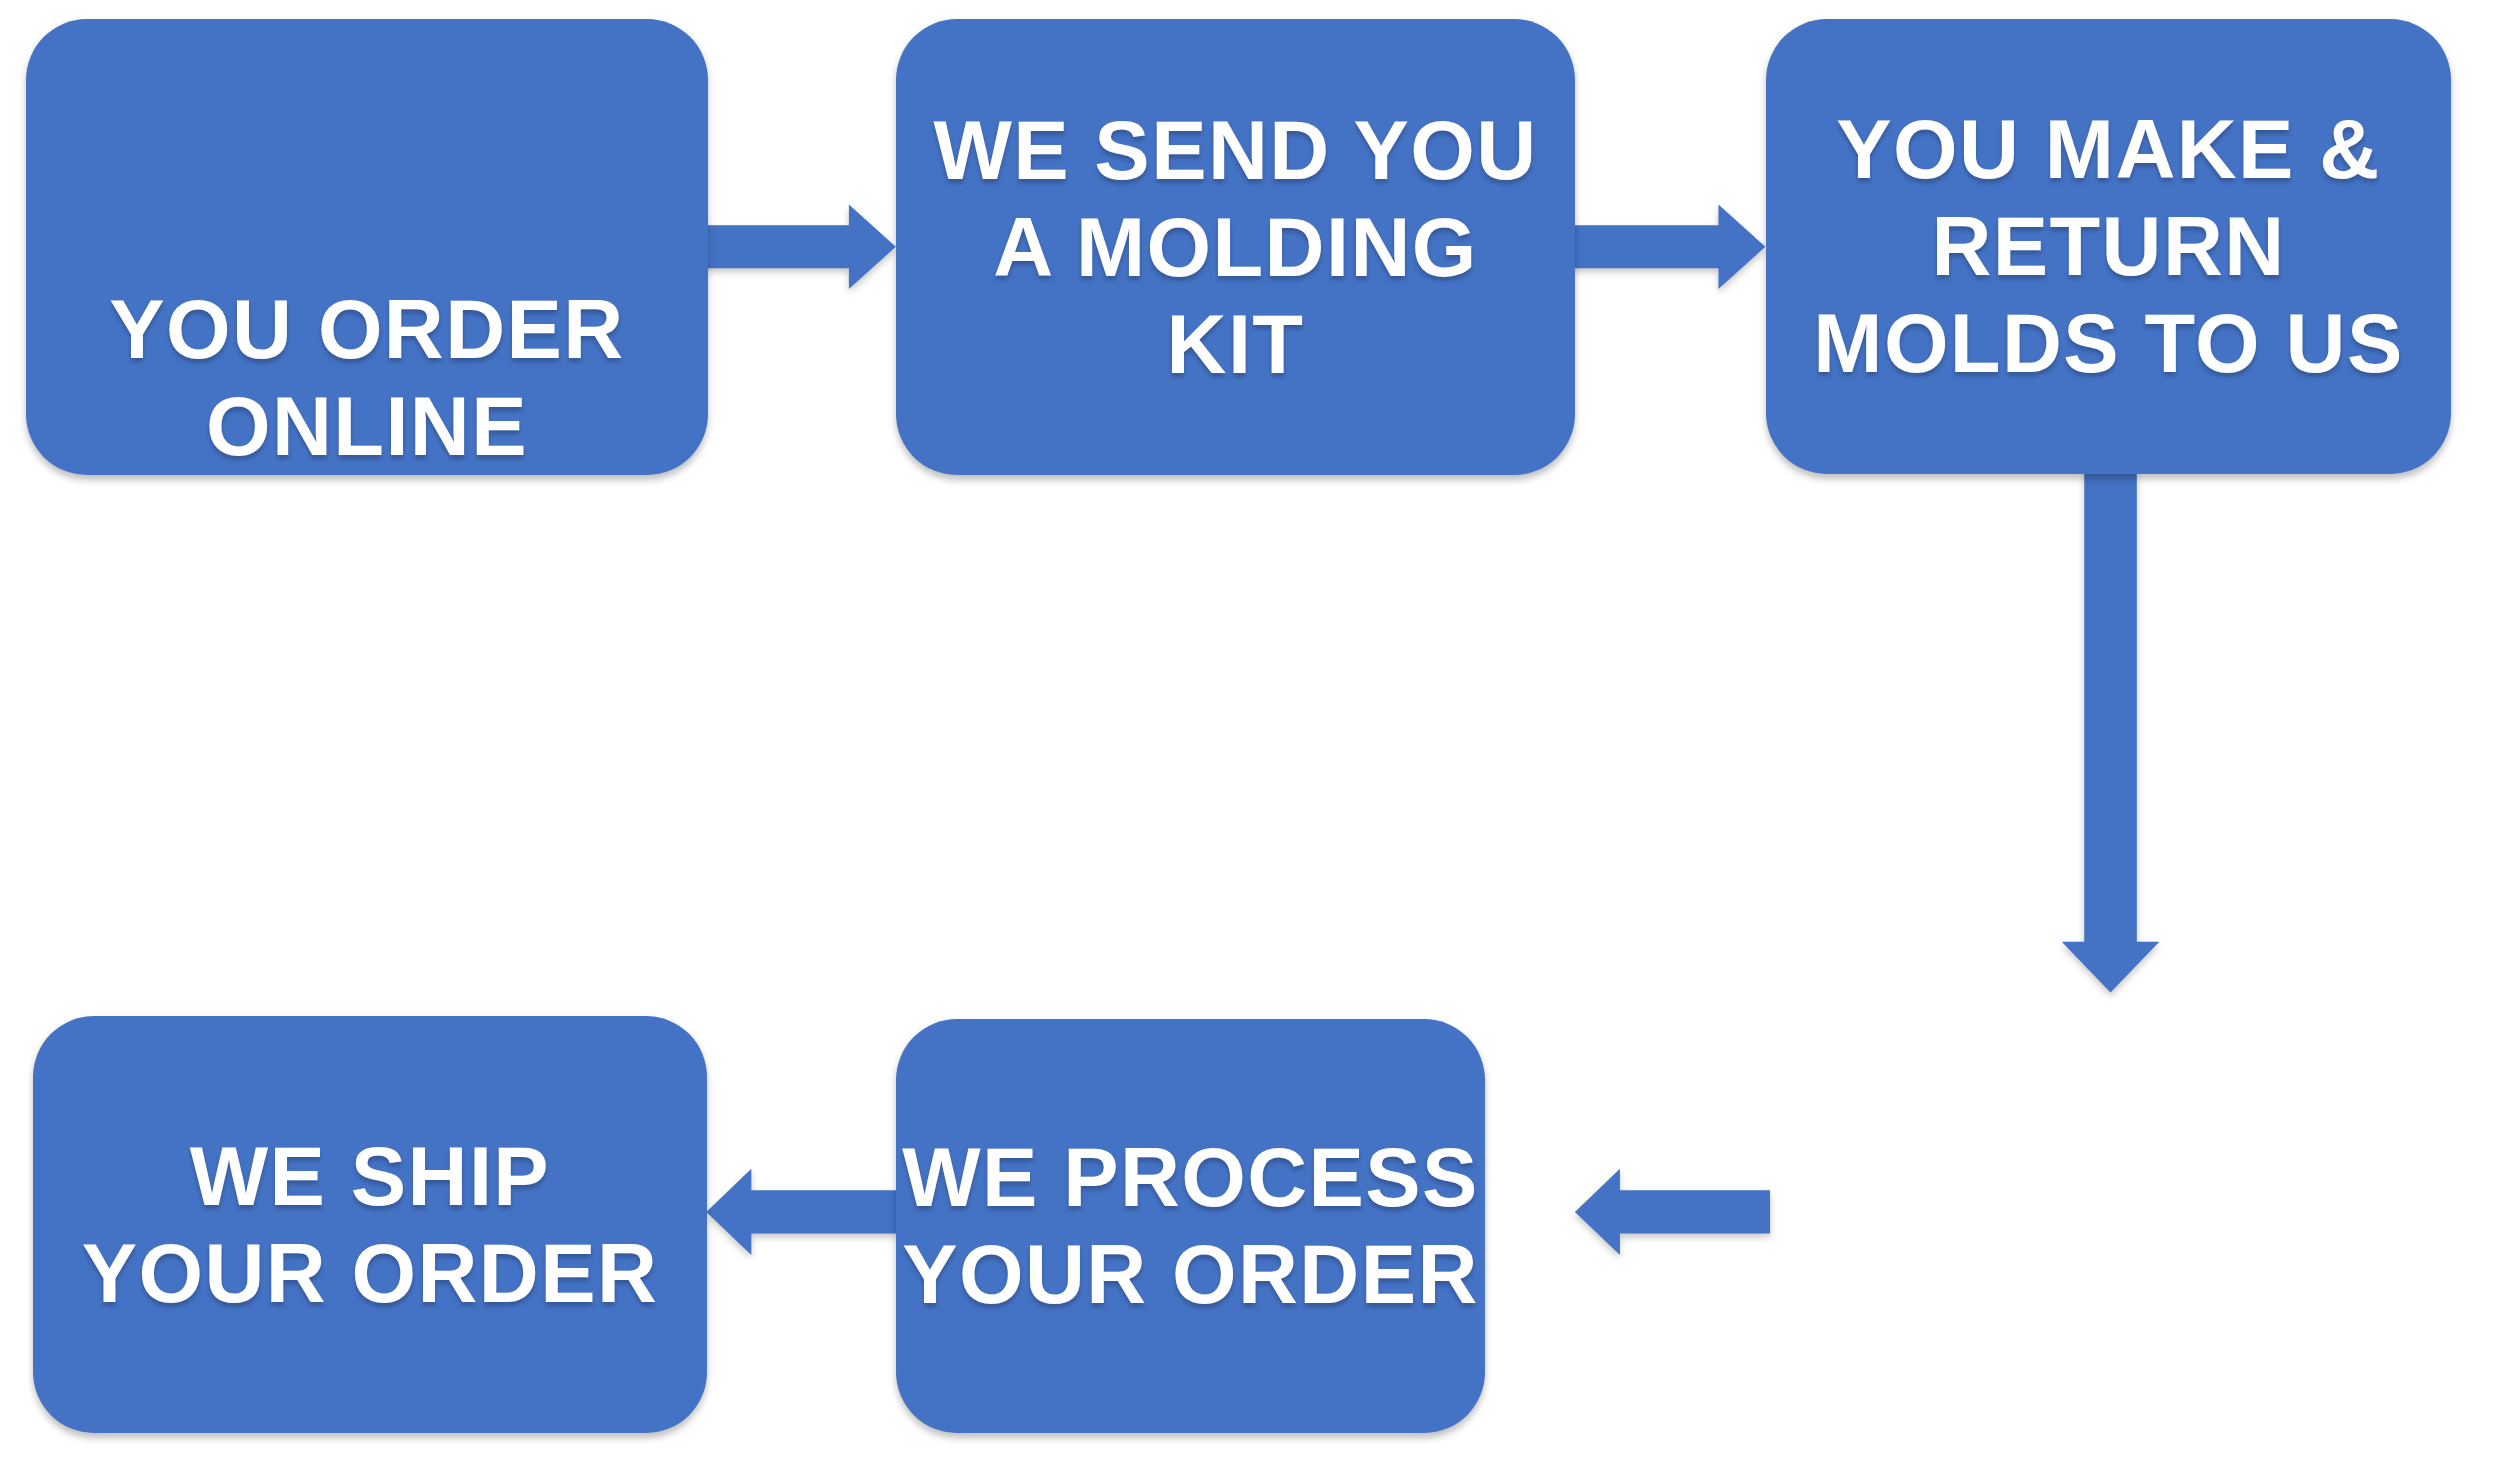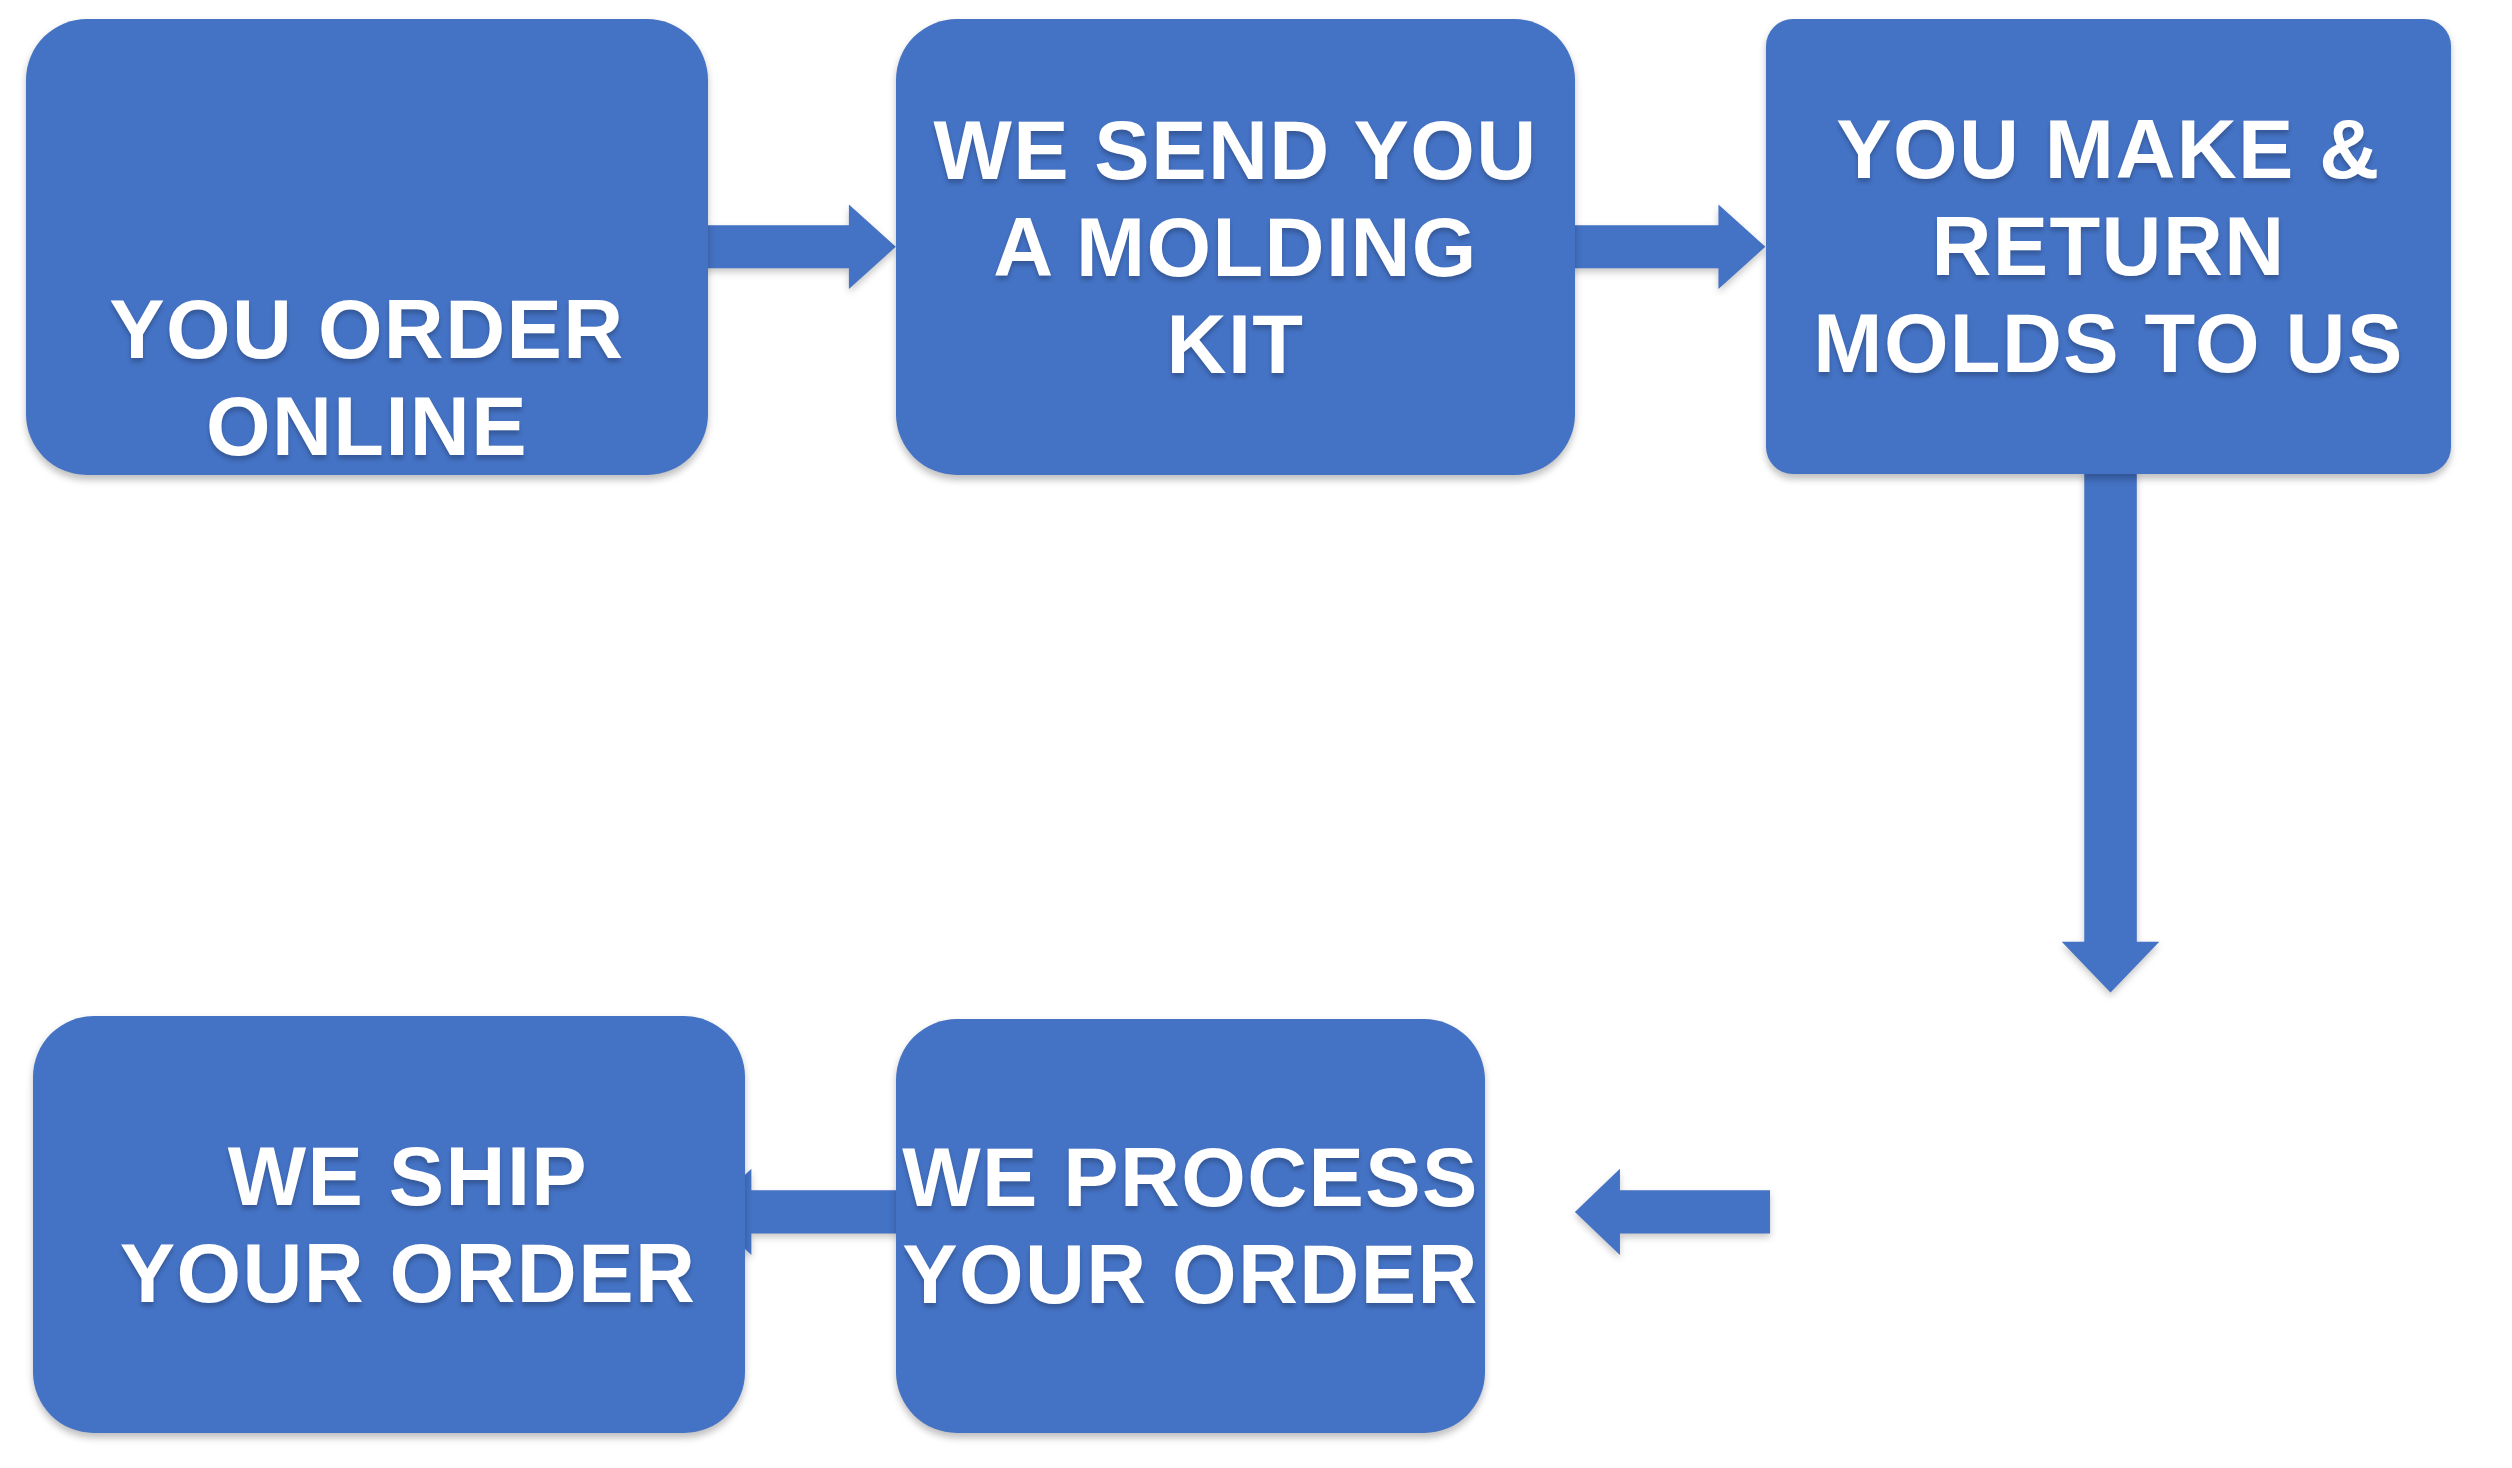--- a/index.html
+++ b/index.html
@@ -40,24 +40,24 @@
     font-weight:700;
     font-size:83px;
     line-height:97px;
     letter-spacing:1.4px;
     text-align:center;
     white-space:pre-line;
     text-shadow:0 3.8px 4.7px rgba(0,0,0,0.22);
   }
   .box-1{left:26px;  top:19px;   width:682px; height:456px;align-items:flex-end;}
   .box-2{left:896px; top:19px;   width:679px; height:456px;}
-  .box-3{left:1766px;top:19px;   width:685px; height:455px;border-radius:27px;}
+  .box-3{left:1766px;top:19px;   width:685px; height:455px;}
   .box-4{left:1766px;top:994px; width:684px; height:448px;}
   .box-5{left:896px; top:1019px; width:589px; height:414px;}
-  .box-6{left:33px;  top:1016px; width:674px; height:417px;padding-left:38px;}
+  .box-6{left:33px;  top:1016px; width:674px; height:417px;}
 </style>
 </head>
 <body>
 
 <div class="canvas">
 
   <svg class="arrows-layer" viewBox="0 0 2678 1565" xmlns="http://www.w3.org/2000/svg">
     <polygon class="arrow-shape" points="750,240 905,240 905,218 955,263 905,308 905,286 750,286"></polygon>
     <polygon class="arrow-shape" points="1674,240 1832,240 1832,218 1882,263 1832,308 1832,286 1674,286"></polygon>
     <polygon class="arrow-shape" points="2222,500 2278,500 2278,1004 2302,1004 2250,1058 2198,1004 2222,1004"></polygon>

